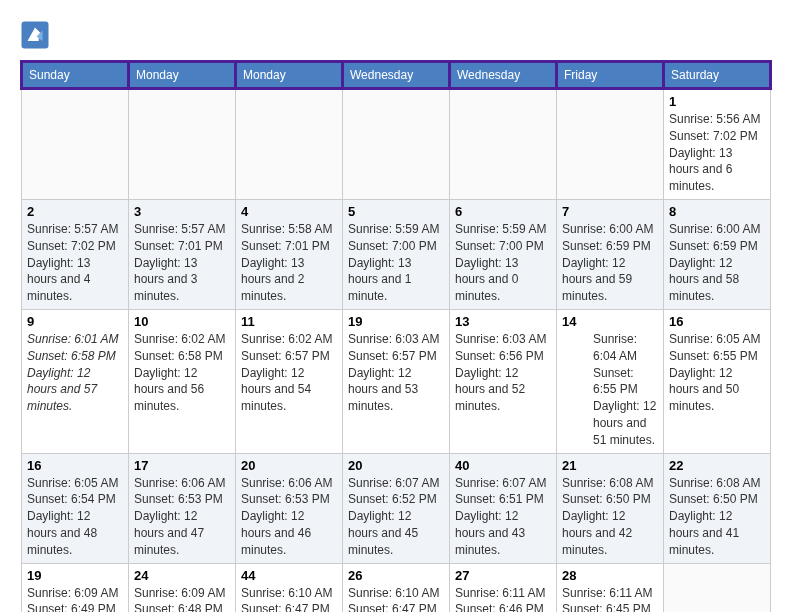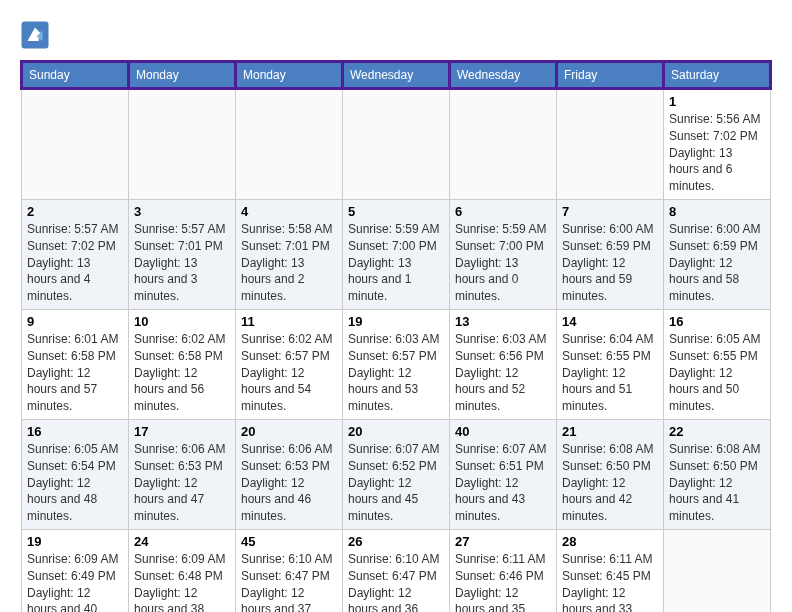--- a/index.html
+++ b/index.html
@@ -173,21 +173,21 @@
         <td>
           <span class="day-number">8</span>
           <div class="day-info" style="white-space: pre-line;">Sunrise: 6:00 AM
 Sunset: 6:59 PM
 Daylight: 12 hours and 58 minutes.</div>
         </td>
       </tr>
       <tr>
         <td>
           <span class="day-number">9</span>
-          <div class="day-info" style="white-space: pre-line;">Sunrise: 6:01 AM
+          <div class="day-info" style="white-space: pre-line; font-style: italic;">Sunrise: 6:01 AM
 Sunset: 6:58 PM
 Daylight: 12 hours and 57 minutes.</div>
         </td>
         <td>
           <span class="day-number">10</span>
           <div class="day-info" style="white-space: pre-line;">Sunrise: 6:02 AM
 Sunset: 6:58 PM
 Daylight: 12 hours and 56 minutes.</div>
         </td>
         <td>
@@ -203,21 +203,21 @@
 Daylight: 12 hours and 53 minutes.</div>
         </td>
         <td>
           <span class="day-number">13</span>
           <div class="day-info" style="white-space: pre-line;">Sunrise: 6:03 AM
 Sunset: 6:56 PM
 Daylight: 12 hours and 52 minutes.</div>
         </td>
         <td>
           <span class="day-number">14</span>
-          <div class="day-info" style="white-space: pre-line;">Sunrise: 6:04 AM
+          <div class="day-info" style="white-space: pre-line; margin-left: 31px;">Sunrise: 6:04 AM
 Sunset: 6:55 PM
 Daylight: 12 hours and 51 minutes.</div>
         </td>
         <td>
           <span class="day-number">16</span>
           <div class="day-info" style="white-space: pre-line;">Sunrise: 6:05 AM
 Sunset: 6:55 PM
 Daylight: 12 hours and 50 minutes.</div>
         </td>
       </tr>
@@ -272,21 +272,21 @@
 Sunset: 6:49 PM
 Daylight: 12 hours and 40 minutes.</div>
         </td>
         <td>
           <span class="day-number">24</span>
           <div class="day-info" style="white-space: pre-line;">Sunrise: 6:09 AM
 Sunset: 6:48 PM
 Daylight: 12 hours and 38 minutes.</div>
         </td>
         <td>
-          <span class="day-number">45</span>
+          <span class="day-number">44</span>
           <div class="day-info" style="white-space: pre-line;">Sunrise: 6:10 AM
 Sunset: 6:47 PM
 Daylight: 12 hours and 37 minutes.</div>
         </td>
         <td>
           <span class="day-number">26</span>
           <div class="day-info" style="white-space: pre-line;">Sunrise: 6:10 AM
 Sunset: 6:47 PM
 Daylight: 12 hours and 36 minutes.</div>
         </td>

